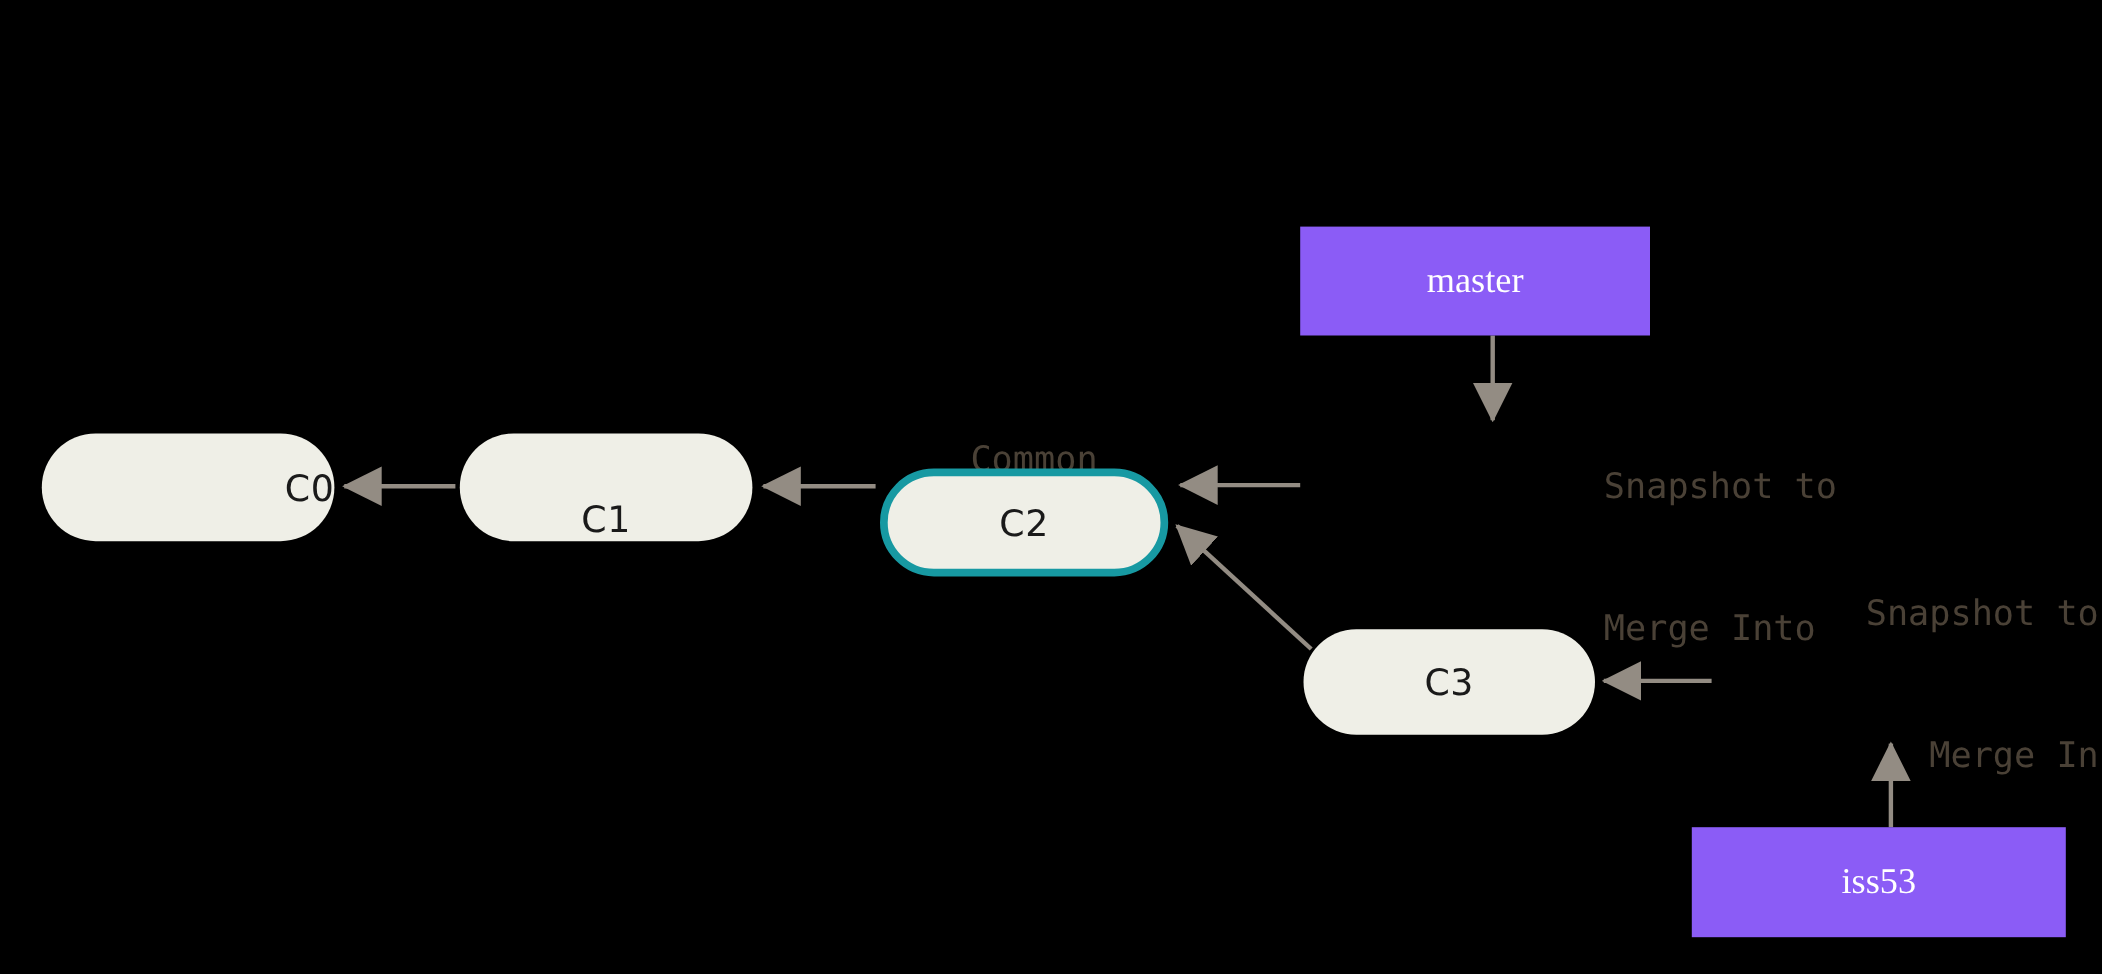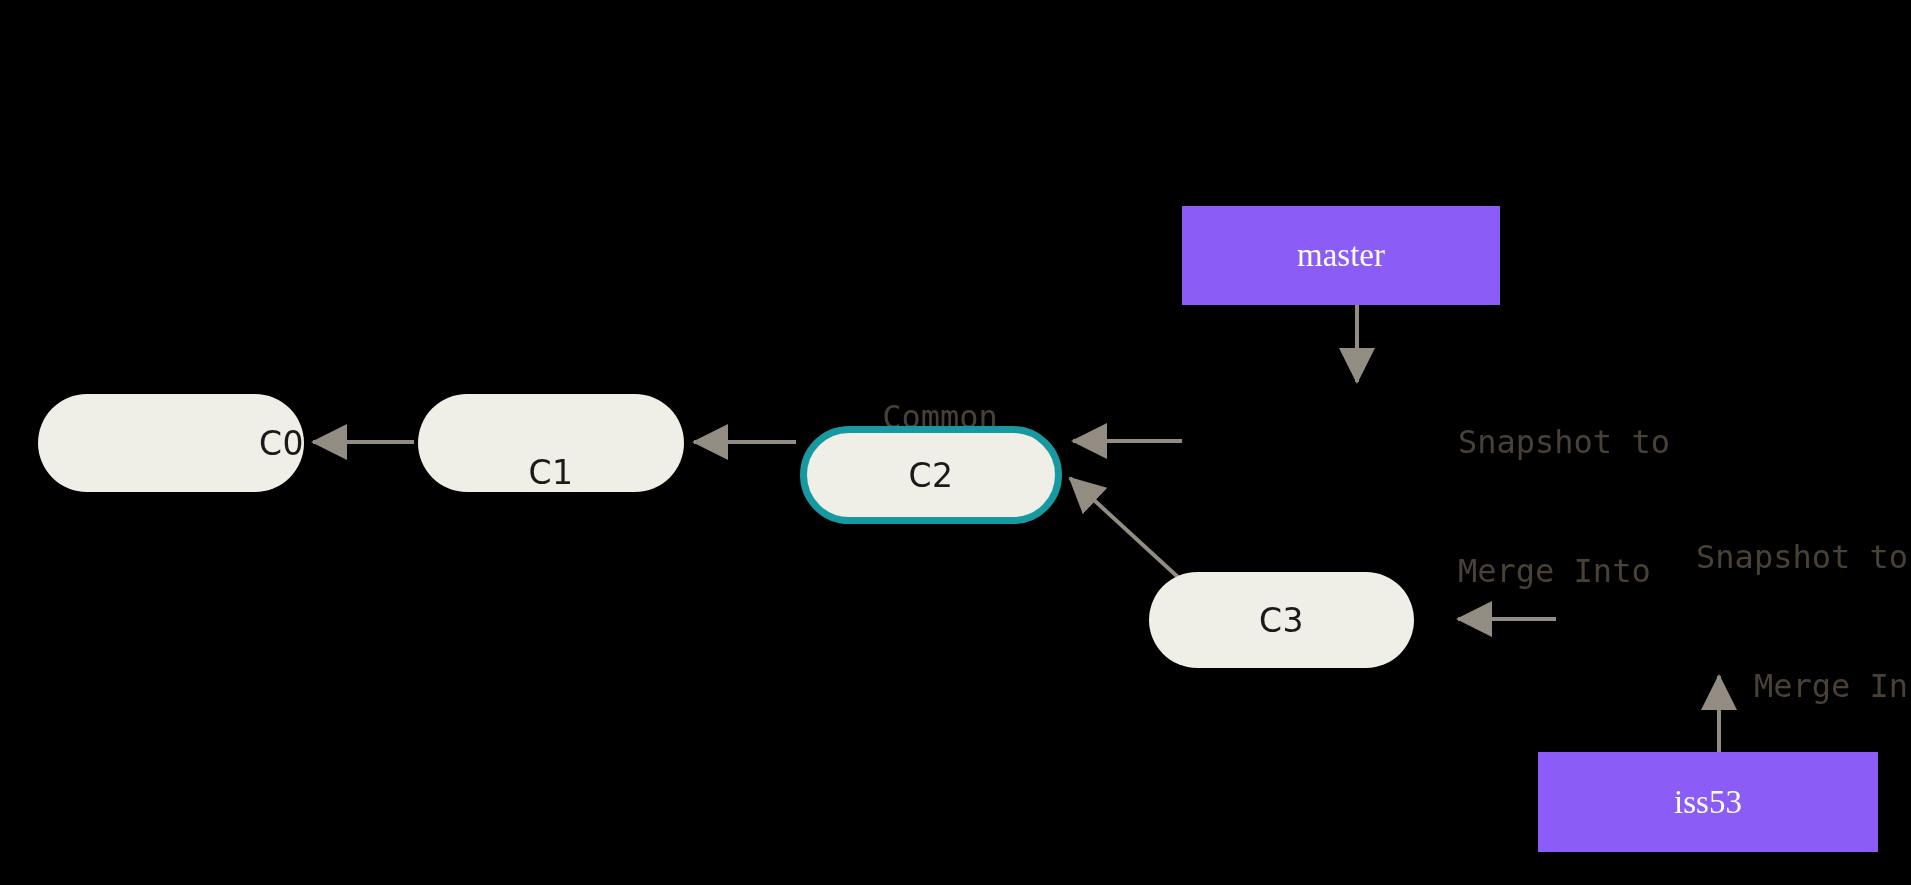--- a/index.html
+++ b/index.html
@@ -111,21 +111,21 @@
   </div>
 
   <div class="commit" style="left:418px; top:394px; width:266px; height:98px;align-items:flex-end;">
     <span>C1</span>
   </div>
 
   <div class="commit highlight" style="left:800px; top:392px; width:262px; height:98px;margin-top:34px;">
     <span>C2</span>
   </div>
 
-  <div class="commit" style="left:1149px; top:572px; width:265px; height:96px;">
+  <div class="commit" style="left:1185px; top:572px; width:265px; height:96px;">
     <span>C3</span>
   </div>
 
 
 
   <div class="branch" style="left:1182px; top:206px; width:318px; height:99px;">
     <span>master</span>
   </div>
 
   <div class="branch" style="left:1538px; top:752px; width:340px; height:100px;">

